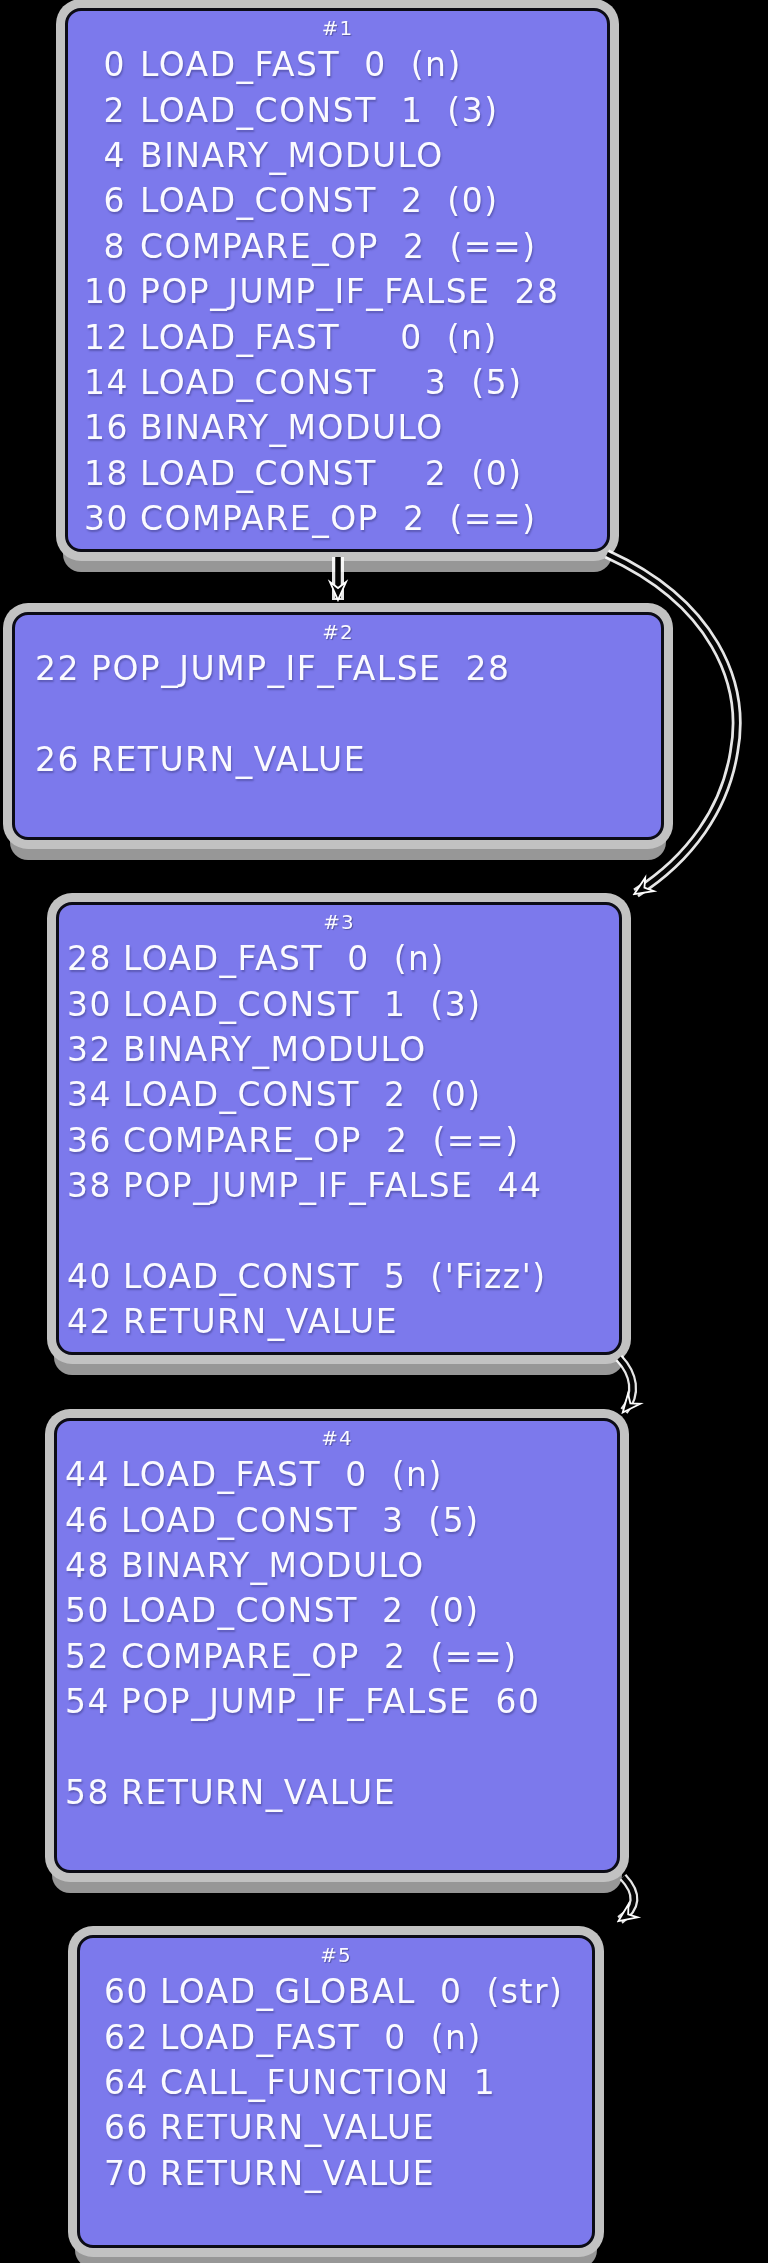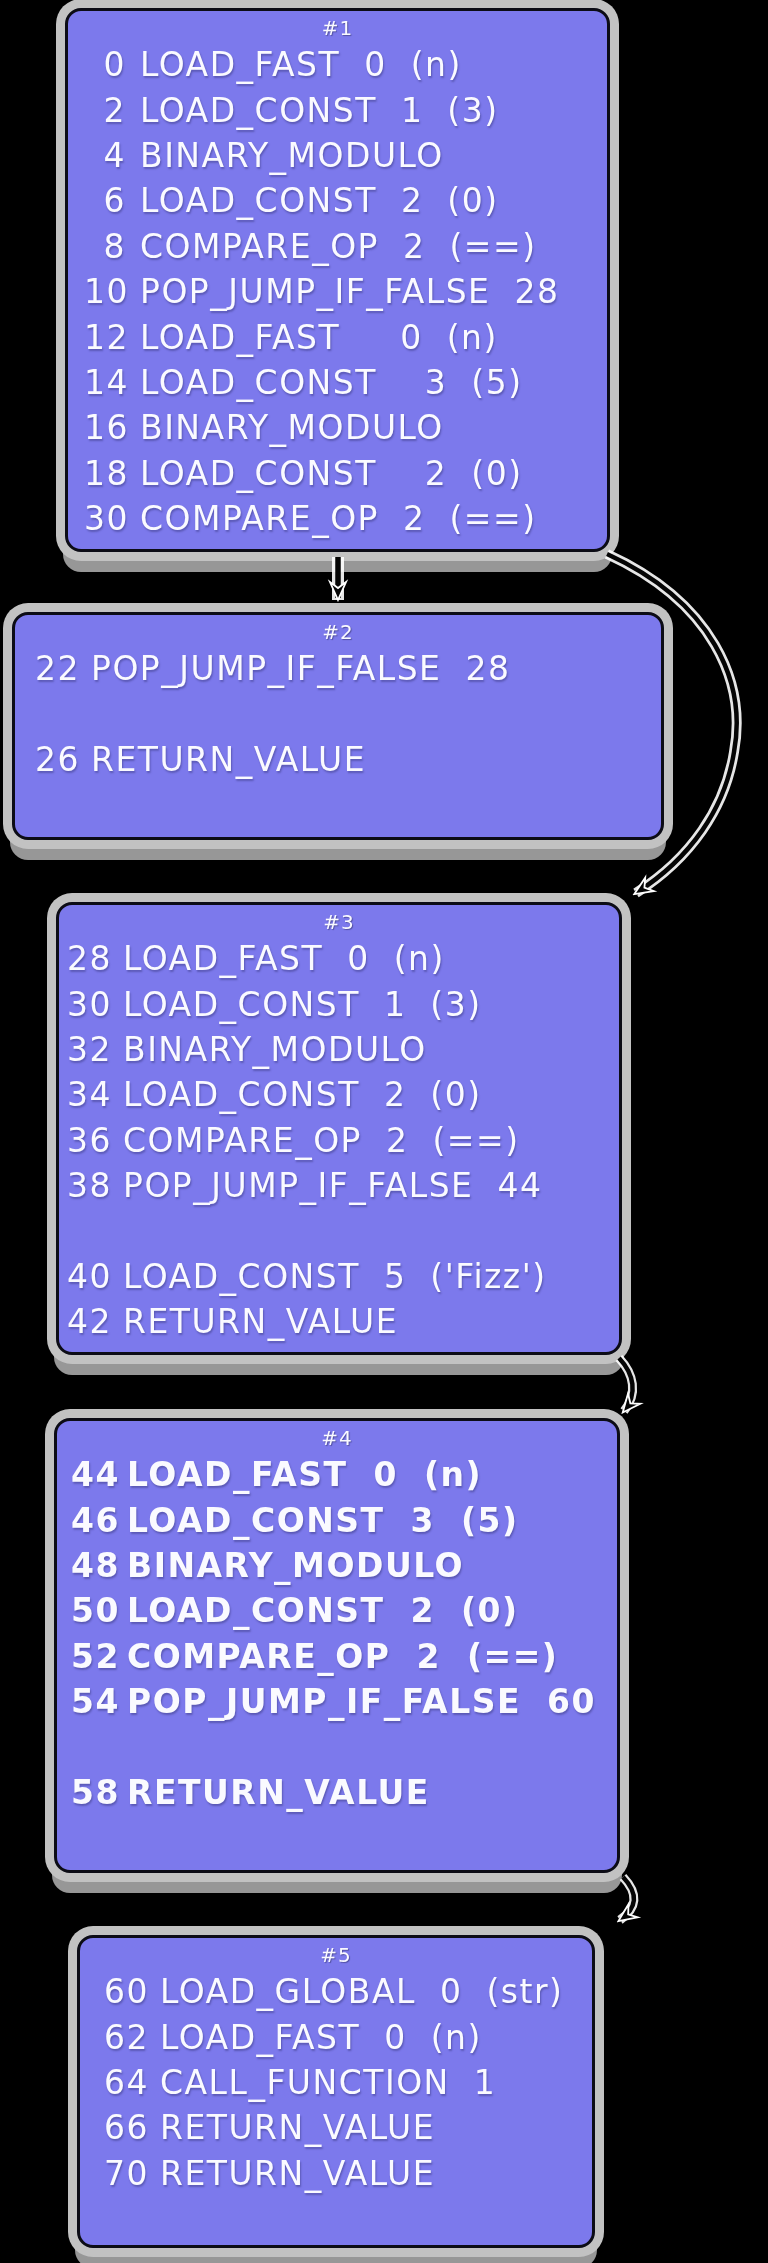--- a/index.html
+++ b/index.html
@@ -38,21 +38,21 @@
   }
   .num{flex:none;width:42px;text-align:right;}
   .txt{padding-left:14px;}
   .b1{left:65px;top:8px;width:545px;height:544px;}
   .b1 .lines{padding-left:16px;}
   .b2{left:12px;top:612px;width:652px;height:228px;}
   .b2 .lines{padding-left:20px;}
   .b3{left:56px;top:902px;width:566px;height:453px;}
   .b3 .lines{padding-left:8px;}
   .b4{left:54px;top:1418px;width:566px;height:455px;}
-  .b4 .lines{padding-left:14px;font-weight:bold;}
+  .b4 .lines{padding-left:8px;}
   .b5{left:77px;top:1935px;width:518px;height:313px;}
   .b5 .lines{padding-left:24px;}
 </style>
 </head>
 <body>
 
 <div class="canvas">
 
   <svg class="edges" width="768" height="2263" viewBox="0 0 768 2263" xmlns="http://www.w3.org/2000/svg">
     <defs>

